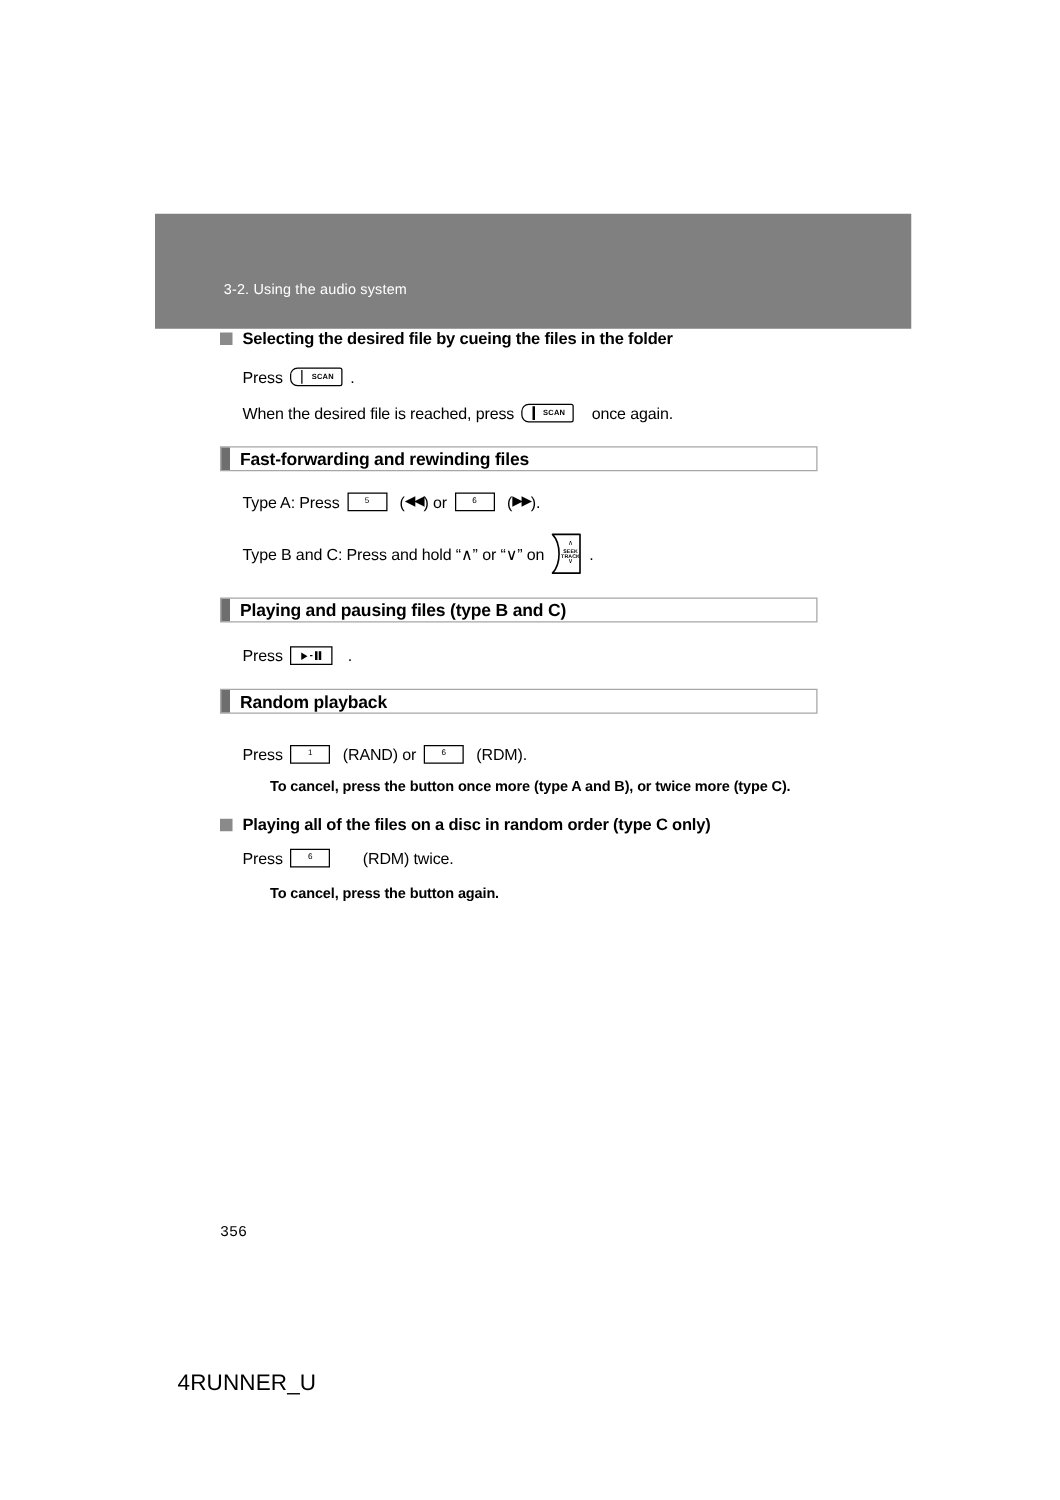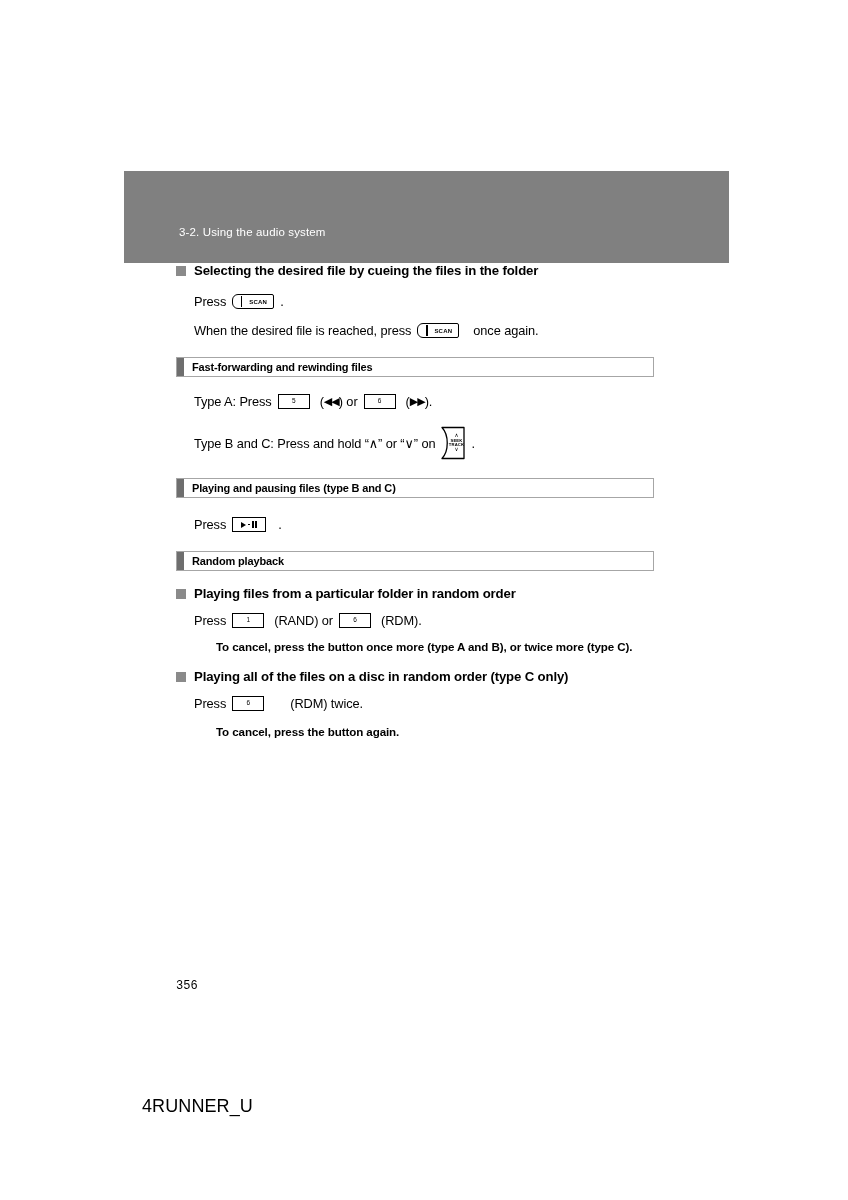--- a/index.html
+++ b/index.html
@@ -73,21 +73,21 @@
     display: flex;
     align-items: center;
   }
   .section-bar .tab {
     width: 7px;
     height: 100%;
     background: #6e6e6e;
     flex: 0 0 auto;
   }
   .section-bar .section-title {
-    font-size: 11px;
+    font-size: 14px;
     font-weight: bold;
     letter-spacing: -0.15px;
     padding-left: 8px;
     white-space: nowrap;
   }
 
   
   .para {
     font-size: 12.8px;
     line-height: 17px;
@@ -331,24 +331,20 @@
 
   <div class="sp-18"></div>
 
   <div class="section-bar">
     <span class="tab"></span>
     <span class="section-title">Random playback</span>
   </div>
 
   <div class="sp-14"></div>
 
-  <div class="subhead">
-    <span class="bullet"></span>
-    <span>Playing files from a particular folder in random order</span>
-  </div>
 
   <div class="sp-10"></div>
 
   <div class="para indent1 para-row">
     <span>Press</span>
     <span class="btn-num">1</span>
     <span style="margin-left:4px">(RAND) or</span>
     <span class="btn-num">6</span>
     <span style="margin-left:4px">(RDM).</span>
   </div>

